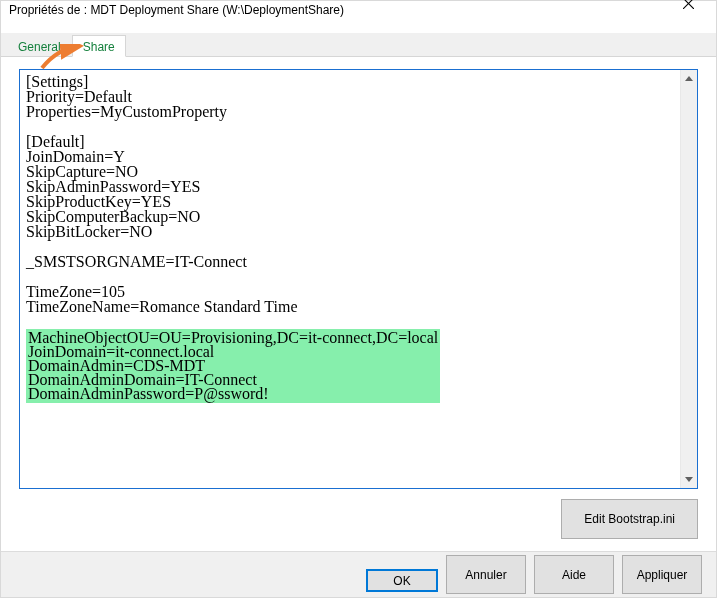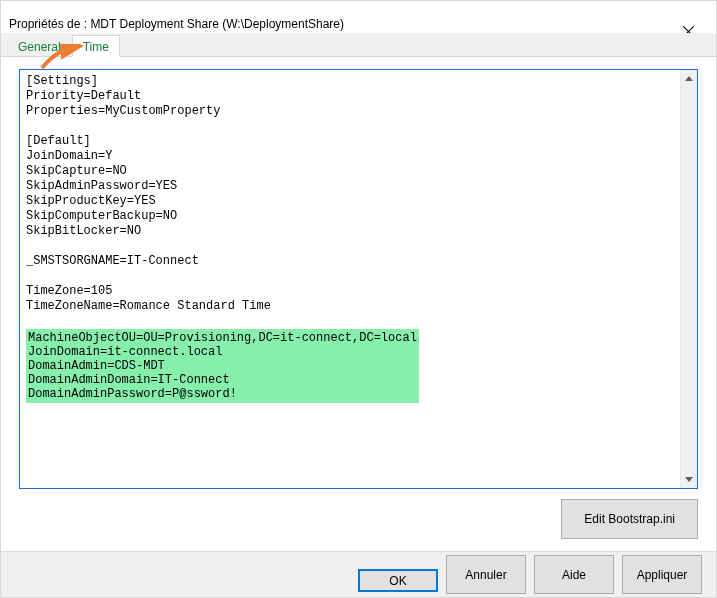--- a/index.html
+++ b/index.html
@@ -12,21 +12,21 @@
     color: #000;
     overflow: hidden;
   }
   .window {
     width: 717px; height: 598px;
     display: flex; flex-direction: column;
     border: 1px solid #d9d9d9;
   }
   .titlebar {
     height: 30px;
-    display: flex; align-items: flex-start;
+    display: flex; align-items: flex-end;
     padding: 16px 8px;
     background: #ffffff;
   }
   .titlebar .title { flex: 1; font-size: 12px; }
   .titlebar .close {
     width: 40px; height: 28px;
     display: flex; align-items: center; justify-content: center;
     cursor: pointer;
   }
   .titlebar .close svg { width: 11px; height: 11px; }
@@ -72,22 +72,22 @@
   .editor-wrap {
     flex: 1;
     border: 1px solid #1a6fd1;
     position: relative;
     background: #ffffff;
     overflow: hidden;
   }
   .editor {
     position: absolute; inset: 0;
     padding: 4px 6px;
-    font-family: Liberation Mono, monospace;
-    font-size: 12px;
+    font-family: Liberation Serif, serif;
+    font-size: 16px;
     line-height: 15px;
     white-space: pre;
     overflow: auto;
   }
   .editor .section { }
   .hl-block {
     display: inline-block;
     background: #86efac;
     padding: 2px 2px 2px 2px;
     line-height: 14px;
@@ -134,41 +134,41 @@
   .footer button {
     width: 80px; height: 39px;
     border: 1px solid #adadad;
     background: #e1e1e1;
     font-size: 12px;
     cursor: pointer;
   }
   .footer button.primary {
     border: 2px solid #0078d7;
     background: #e1e1e1;
-    width: 80px; height: 23px; margin-top: 12px;
+    width: 72px; height: 23px; margin-top: 12px;
   }
 </style>
 </head>
 <body>
 
 <div class="window">
 
   <div class="titlebar">
     <div class="title">Propriétés de : MDT Deployment Share (W:\DeploymentShare)</div>
     <div class="close">
       <svg viewBox="0 0 10 10">
           <line x1="0" y1="0" x2="10" y2="10" stroke="#000" stroke-width="1"></line>
           <line x1="10" y1="0" x2="0" y2="10" stroke="#000" stroke-width="1"></line>
         </svg>
     </div>
   </div>
 
   <div class="tab-strip">
     <div class="tab">General</div>
-    <div class="tab active">Time</div>
+    <div class="tab active">Share</div>
   </div>
 
   <svg class="arrow" width="50" height="28">
     <defs>
       <marker id="ah" markerWidth="6" markerHeight="6" refX="5" refY="3" orient="auto">
         <path d="M0,0 L6,3 L0,6 Z" fill="#ed7d31"></path>
       </marker>
     </defs>
     <path d="M4,24 Q 20,4 42,2" stroke="#ed7d31" stroke-width="4" fill="none" marker-end="url(#ah)"></path>
   </svg>

